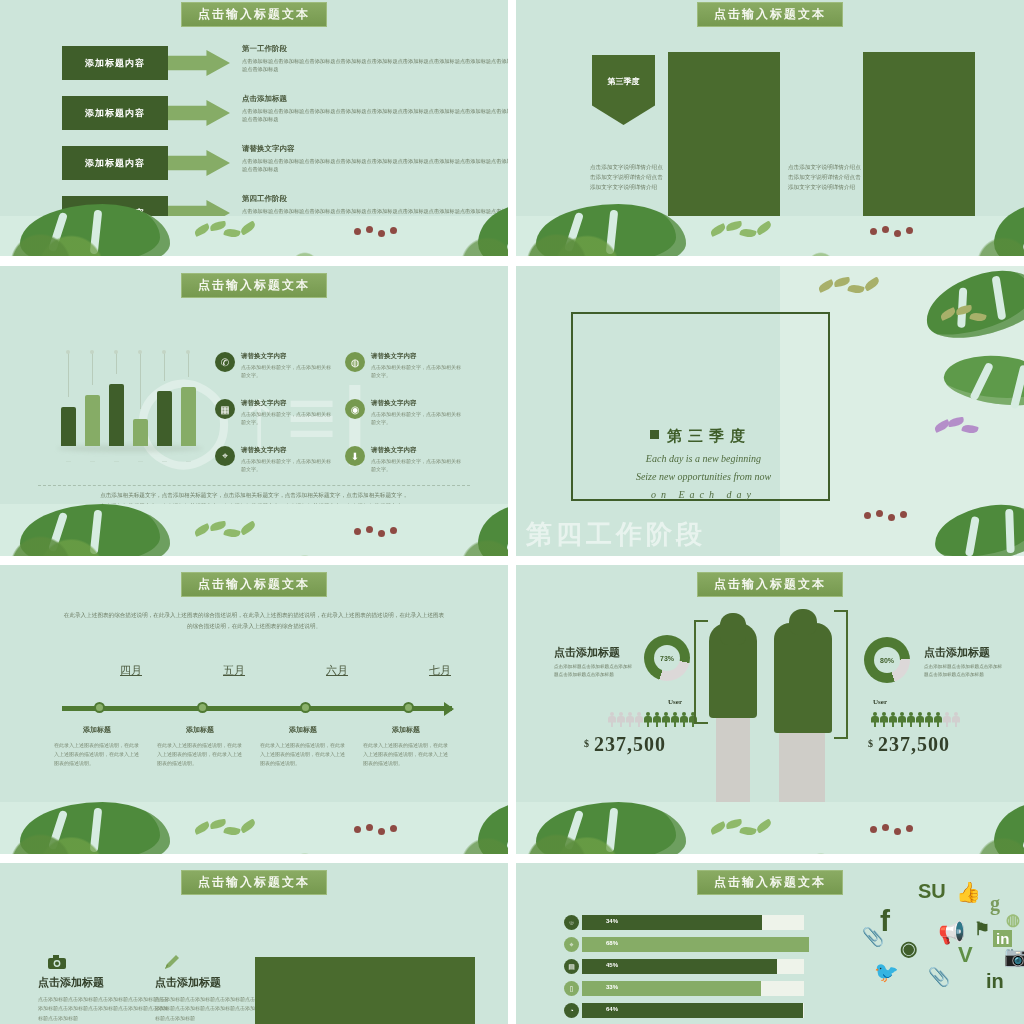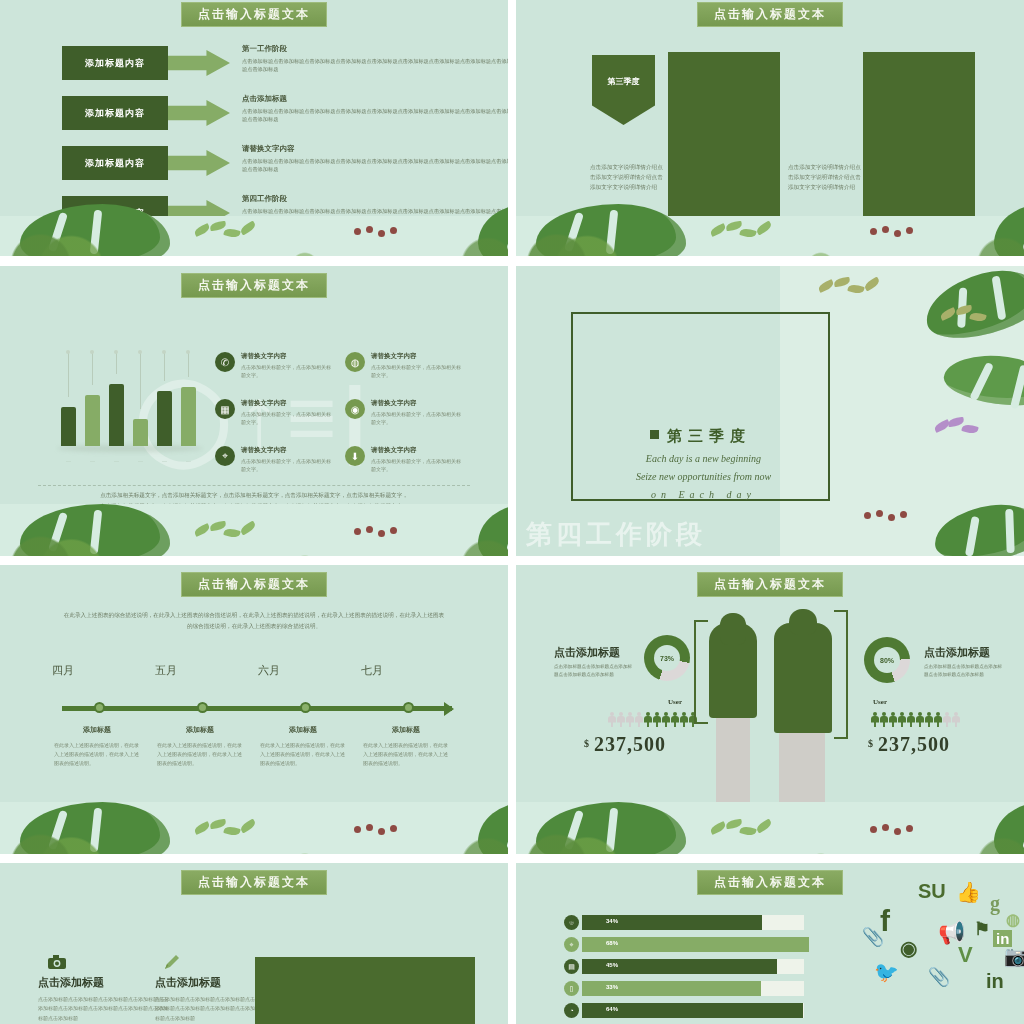--- a/index.html
+++ b/index.html
@@ -104,21 +104,21 @@
   .s4sq{display:inline-block;width:9px;height:9px;background:#3f5e2a;
     margin-right:8px;vertical-align:2px;}
   .s4en{position:absolute;left:6px;right:0;text-align:center;font-style:italic;
     font-size:10px;color:#4f6b3d;font-family:Liberation Serif, serif;}
   .s4e1{top:139px;} .s4e2{top:157px;} .s4e3{top:175px;letter-spacing:5px;}
 
   
   .s5lead{position:absolute;left:62px;right:62px;top:45px;text-align:center;
     font-size:5.6px;color:#6c7b63;line-height:2;}
   .s5month{position:absolute;top:98px;font-size:11px;color:#4b5a3e;
-    text-align:left;width:90px;font-family:"Liberation Serif",serif;}
+    text-align:right;width:90px;font-family:"Liberation Serif",serif;text-decoration:underline;}
   .s5line{position:absolute;left:62px;top:141px;width:390px;height:5px;background:#4f7a33;}
   .s5line:after{content:"";position:absolute;right:-9px;top:-4px;border:7px solid transparent;
     border-left:10px solid #4f7a33;}
   .s5dot{position:absolute;top:137px;width:11px;height:11px;border-radius:50%;
     background:#8ab06a;border:2px solid #4f7a33;box-sizing:border-box;}
   .s5sub{position:absolute;top:160px;width:90px;text-align:center;
     font-size:7px;font-weight:bold;color:#4b5a3e;}
   .s5p{position:absolute;top:176px;width:86px;font-size:5px;color:#7b8a73;line-height:1.8;}
 
   

